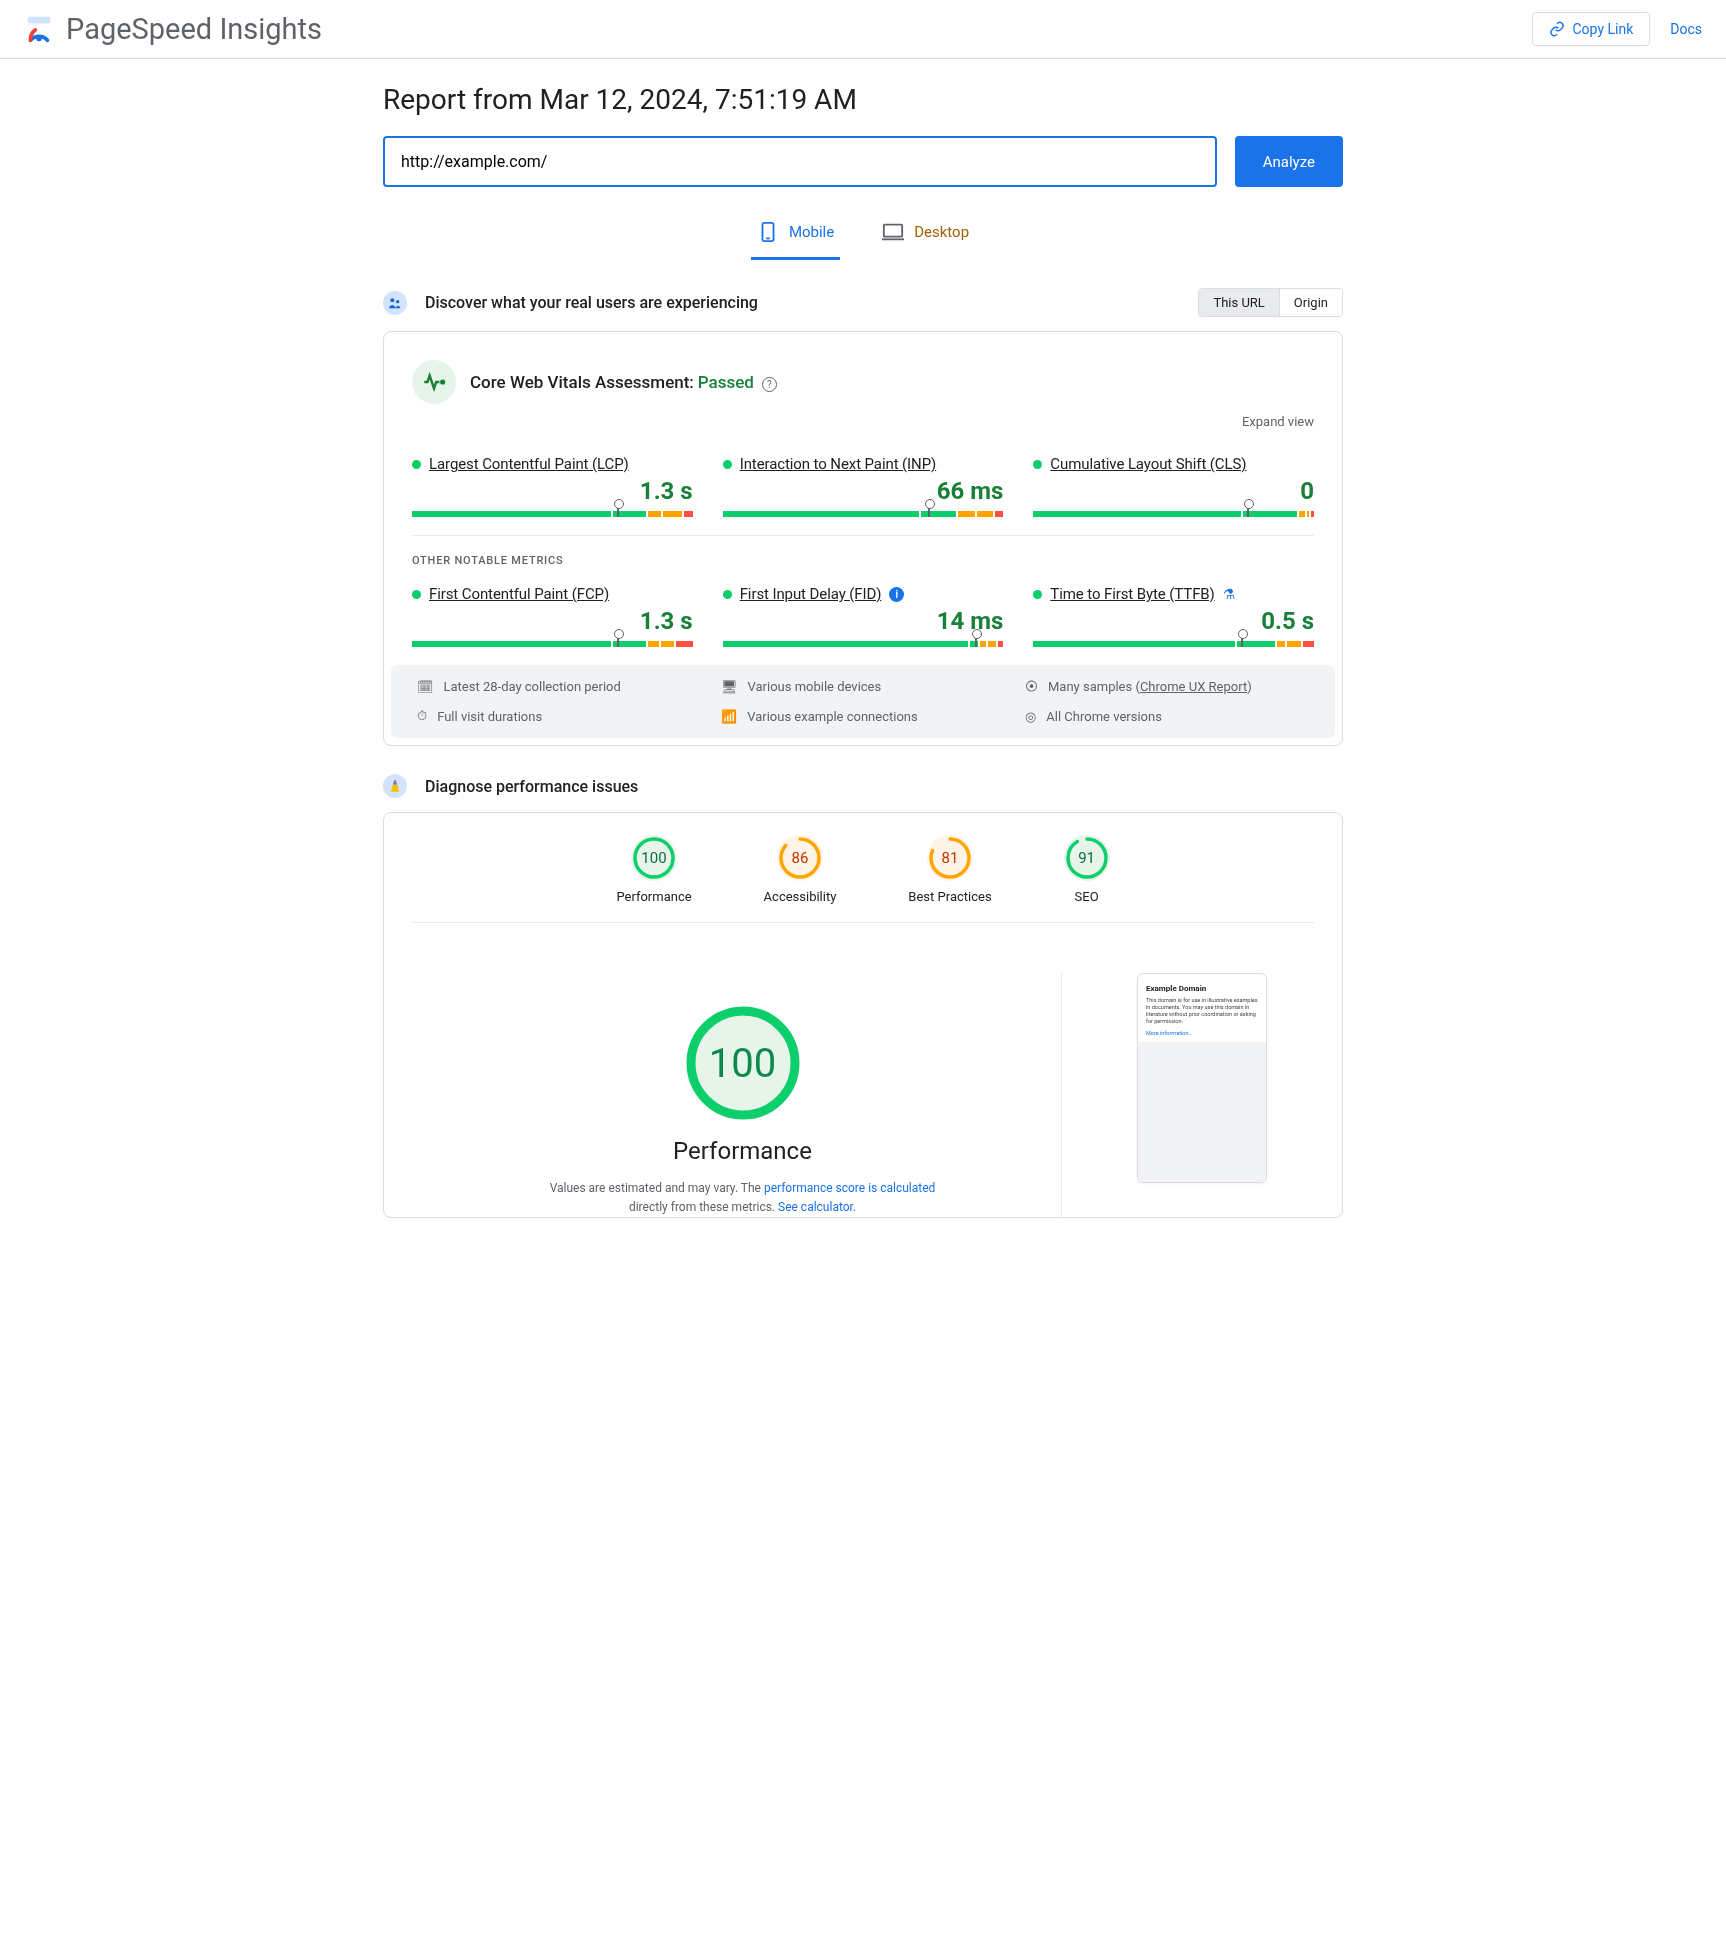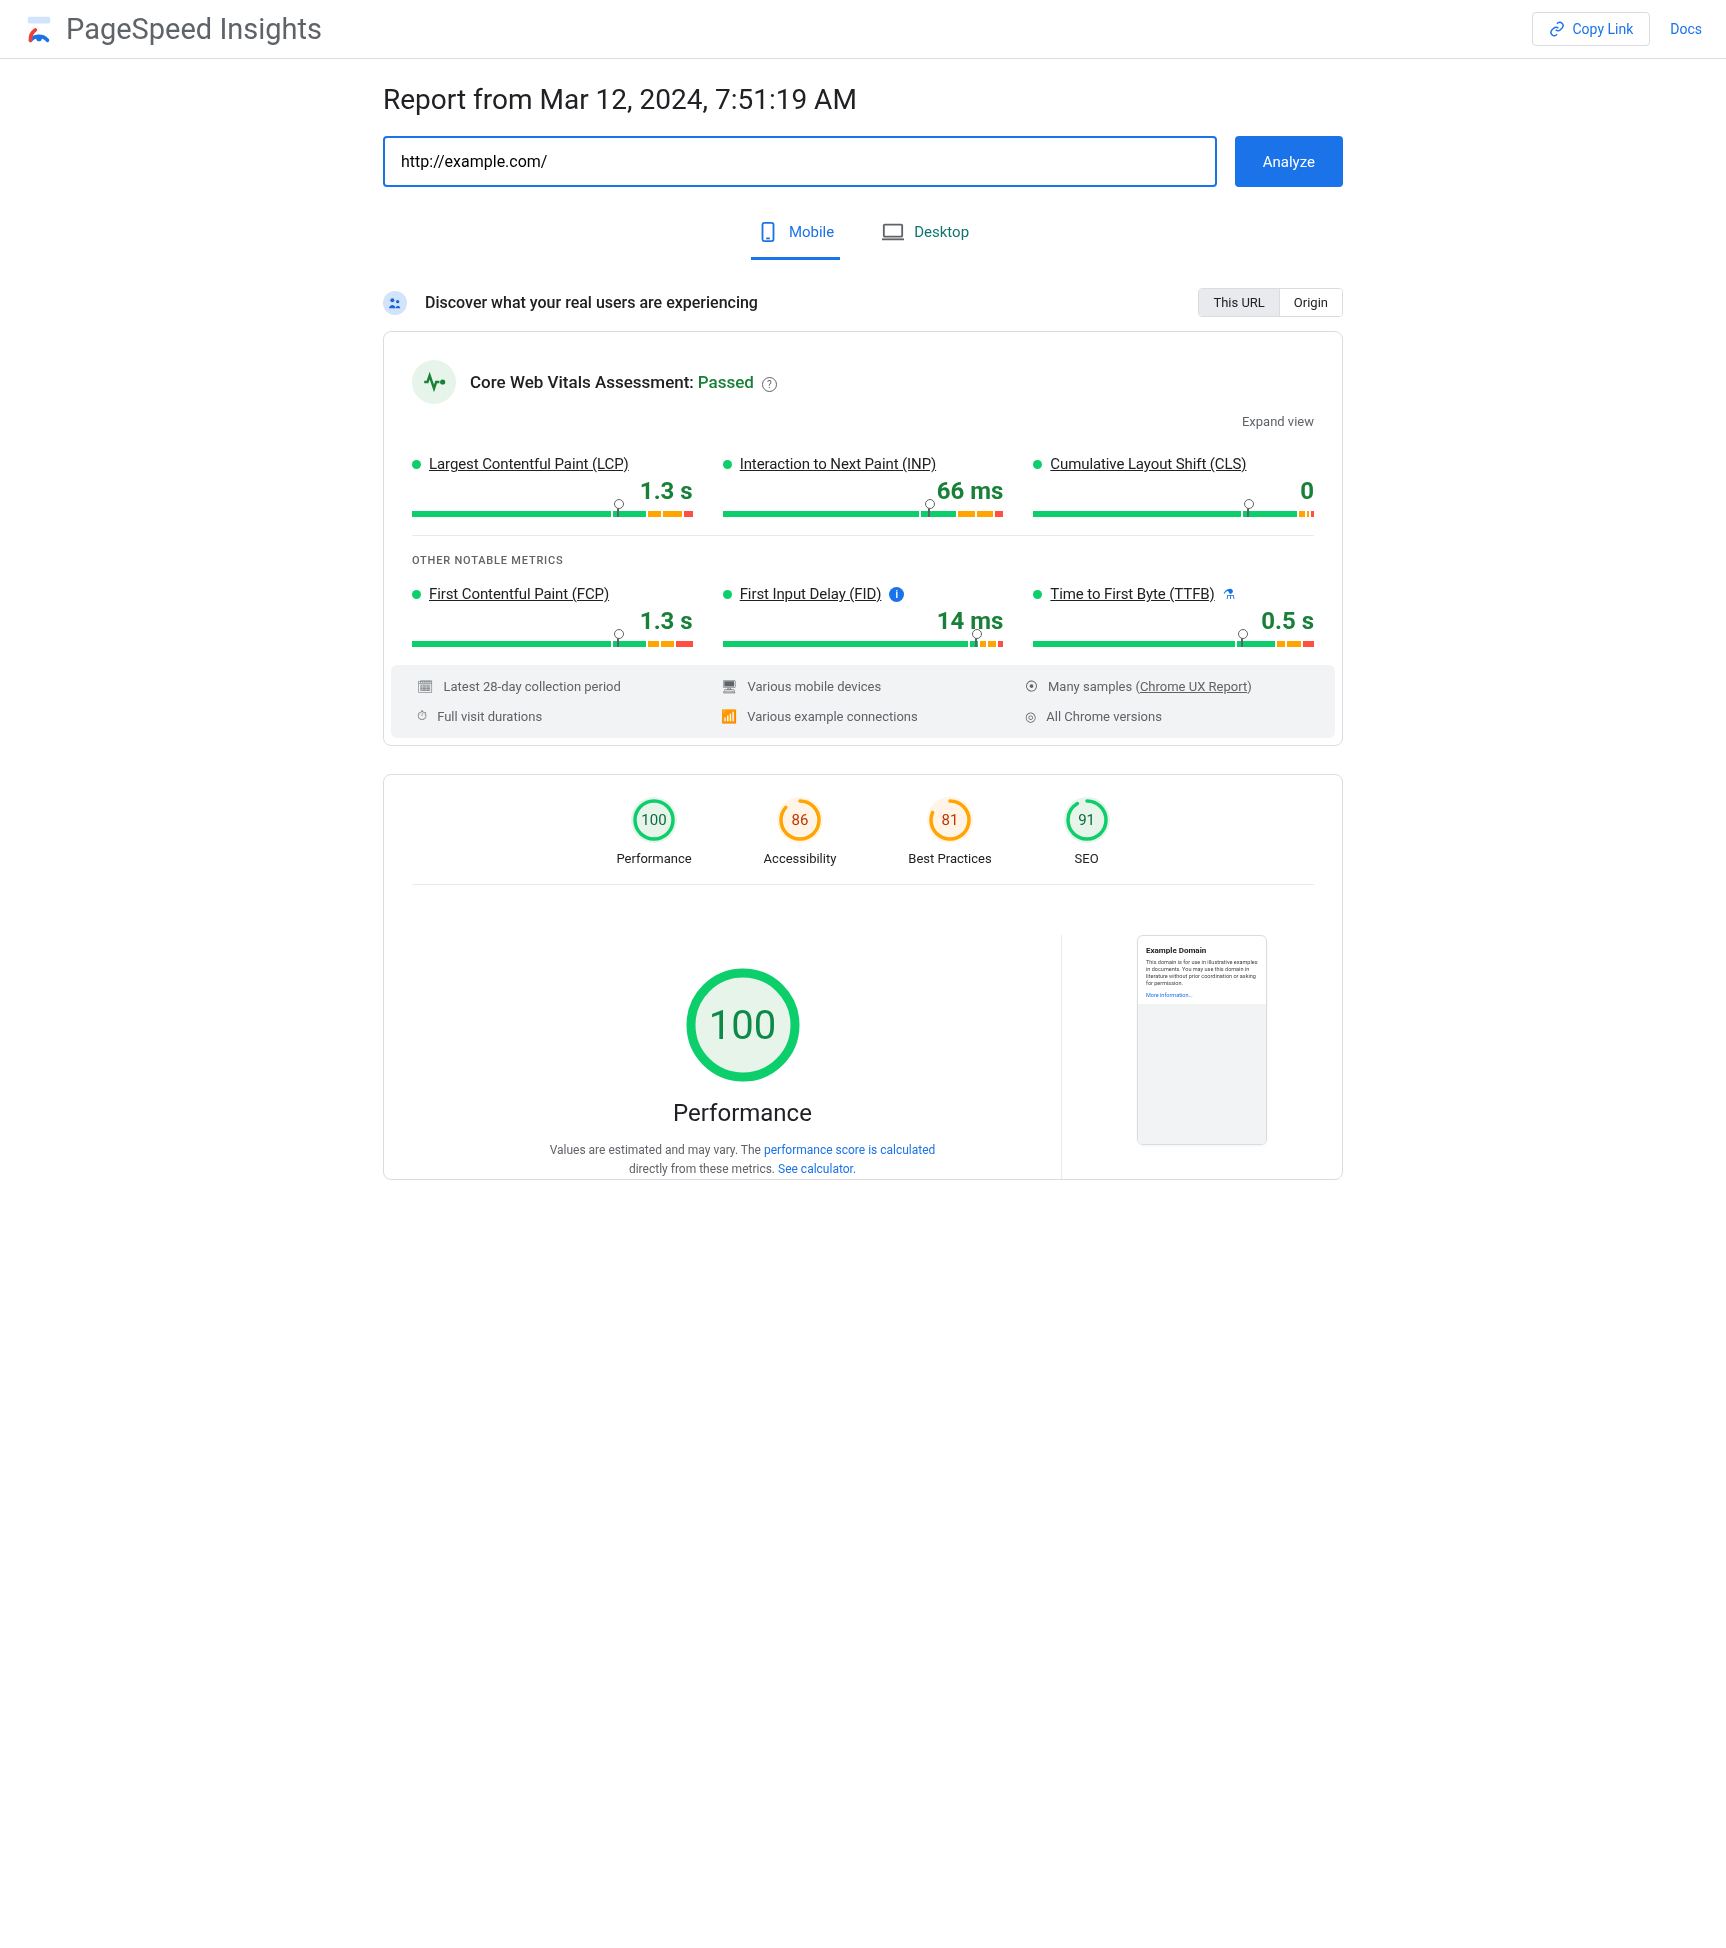--- a/index.html
+++ b/index.html
@@ -33,21 +33,21 @@
   }
   .analyze-btn {
     padding: 0 28px; background: #1a73e8; color: #fff;
     border: none; border-radius: 4px; font-size: 15px; cursor: pointer;
   }
   
   
   .tabs { display: flex; justify-content: center; gap: 36px; margin: 10px 0 28px 0; }
   .tab {
     display: flex; align-items: center; gap: 10px;
-    padding: 10px 6px 14px 6px; font-size: 15px; color: #0f766e;
+    padding: 10px 6px 14px 6px; font-size: 15px; color: #a16207;
     border-bottom: 3px solid transparent; cursor: pointer;
   }
   .tab.active { color: #1a73e8; border-bottom-color: #1a73e8; justify-content: flex-end; }
   .tab svg { width: 22px; height: 22px; }
   
   
   .section-title-row {
     display: flex; align-items: center; justify-content: space-between; margin-bottom: 14px;
   }
   .section-title-left { display: flex; align-items: center; gap: 18px; }
@@ -377,20 +377,32 @@
           <span>📶</span>
         <span>Various example connections</span>
         </div>
       <div class="summary-item">
           <span>◎</span>
         <span>All Chrome versions</span>
         </div>
     </div>
   </div>
 
+  <div class="section-title-row">
+    <div class="section-title-left">
+      <div class="lh-icon-bg">
+        <svg width="14" height="14" viewBox="0 0 24 24" fill="#ea4335">
+            <path d="M12 1l3 5h-6z"></path>
+            <rect x="9" y="6" width="6" height="4" fill="#4285f4"></rect>
+            <path d="M8 10l-3 12h14l-3-12z" fill="#fbbc04"></path>
+          </svg>
+      </div>
+      <div class="section-title">Diagnose performance issues</div>
+    </div>
+  </div>
 
   <div class="card">
     <div class="gauge-row">
       <div class="gauge-item">
     <div class="gauge-wrap" style="background:#e6f4ea;border-radius:50%">
       <svg viewBox="0 0 46 46">
         <circle cx="23" cy="23" r="19" fill="#e6f4ea"></circle>
         <circle cx="23" cy="23" r="19" fill="none" stroke="#0cce6b" stroke-width="3.5" stroke-dasharray="119.38052083641213 119.38052083641213" stroke-linecap="round"></circle>
       </svg>
       <div class="gauge-value" style="color:#0c6b3d">100</div>

